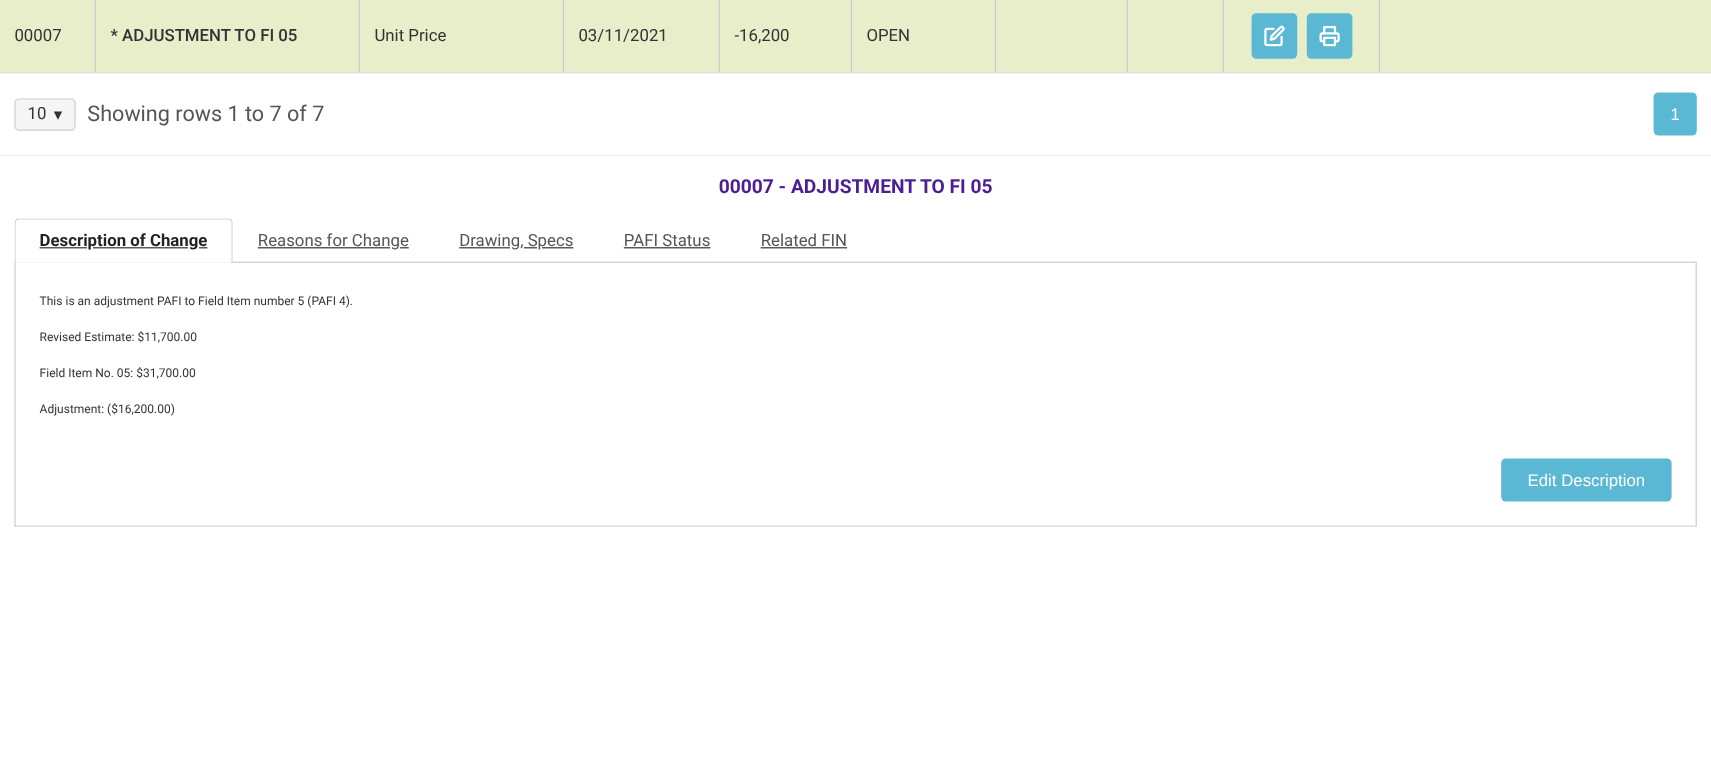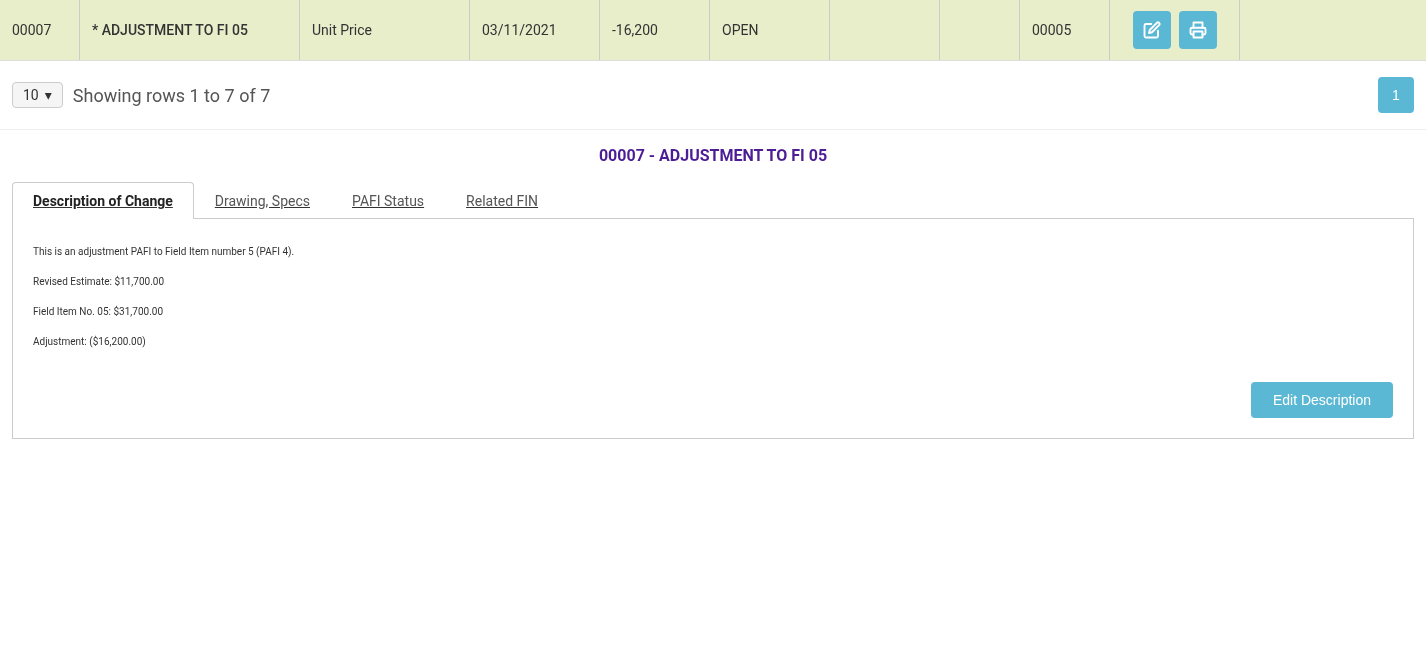--- a/index.html
+++ b/index.html
@@ -160,23 +160,20 @@
     <span>03/11/2021</span>
   </div>
   <div class="table-cell cell-amount">
     <span>-16,200</span>
   </div>
   <div class="table-cell cell-status">
     <span>OPEN</span>
   </div>
   <div class="table-cell cell-empty1"></div>
   <div class="table-cell cell-empty2"></div>
-  <div class="table-cell cell-fin">
-    <span>00005</span>
-  </div>
   <div class="table-cell cell-actions">
     <button class="btn-icon btn-edit-icon" title="Edit">
       <svg width="18" height="18" viewBox="0 0 24 24" fill="none" stroke="white" stroke-width="2.5" stroke-linecap="round" stroke-linejoin="round">
         <path d="M11 4H4a2 2 0 0 0-2 2v14a2 2 0 0 0 2 2h14a2 2 0 0 0 2-2v-7"></path>
         <path d="M18.5 2.5a2.121 2.121 0 0 1 3 3L12 15l-4 1 1-4 9.5-9.5z"></path>
       </svg>
     </button>
     <button class="btn-icon btn-print-icon" title="Print">
       <svg width="18" height="18" viewBox="0 0 24 24" fill="none" stroke="white" stroke-width="2.5" stroke-linecap="round" stroke-linejoin="round">
         <polyline points="6 9 6 2 18 2 18 9"></polyline>
@@ -199,20 +196,23 @@
 </div>
 
 <div class="detail-section">
   <div class="detail-title">00007 - ADJUSTMENT TO FI 05</div>
 
   <div class="tabs">
     <div class="tab active">
       <span>Description of Change</span>
     </div>
     <div class="tab">
+      <span>Reasons for Change</span>
+    </div>
+    <div class="tab">
       <span>Drawing, Specs</span>
     </div>
     <div class="tab">
       <span>PAFI Status</span>
     </div>
     <div class="tab">
       <span>Related FIN</span>
     </div>
   </div>
 

